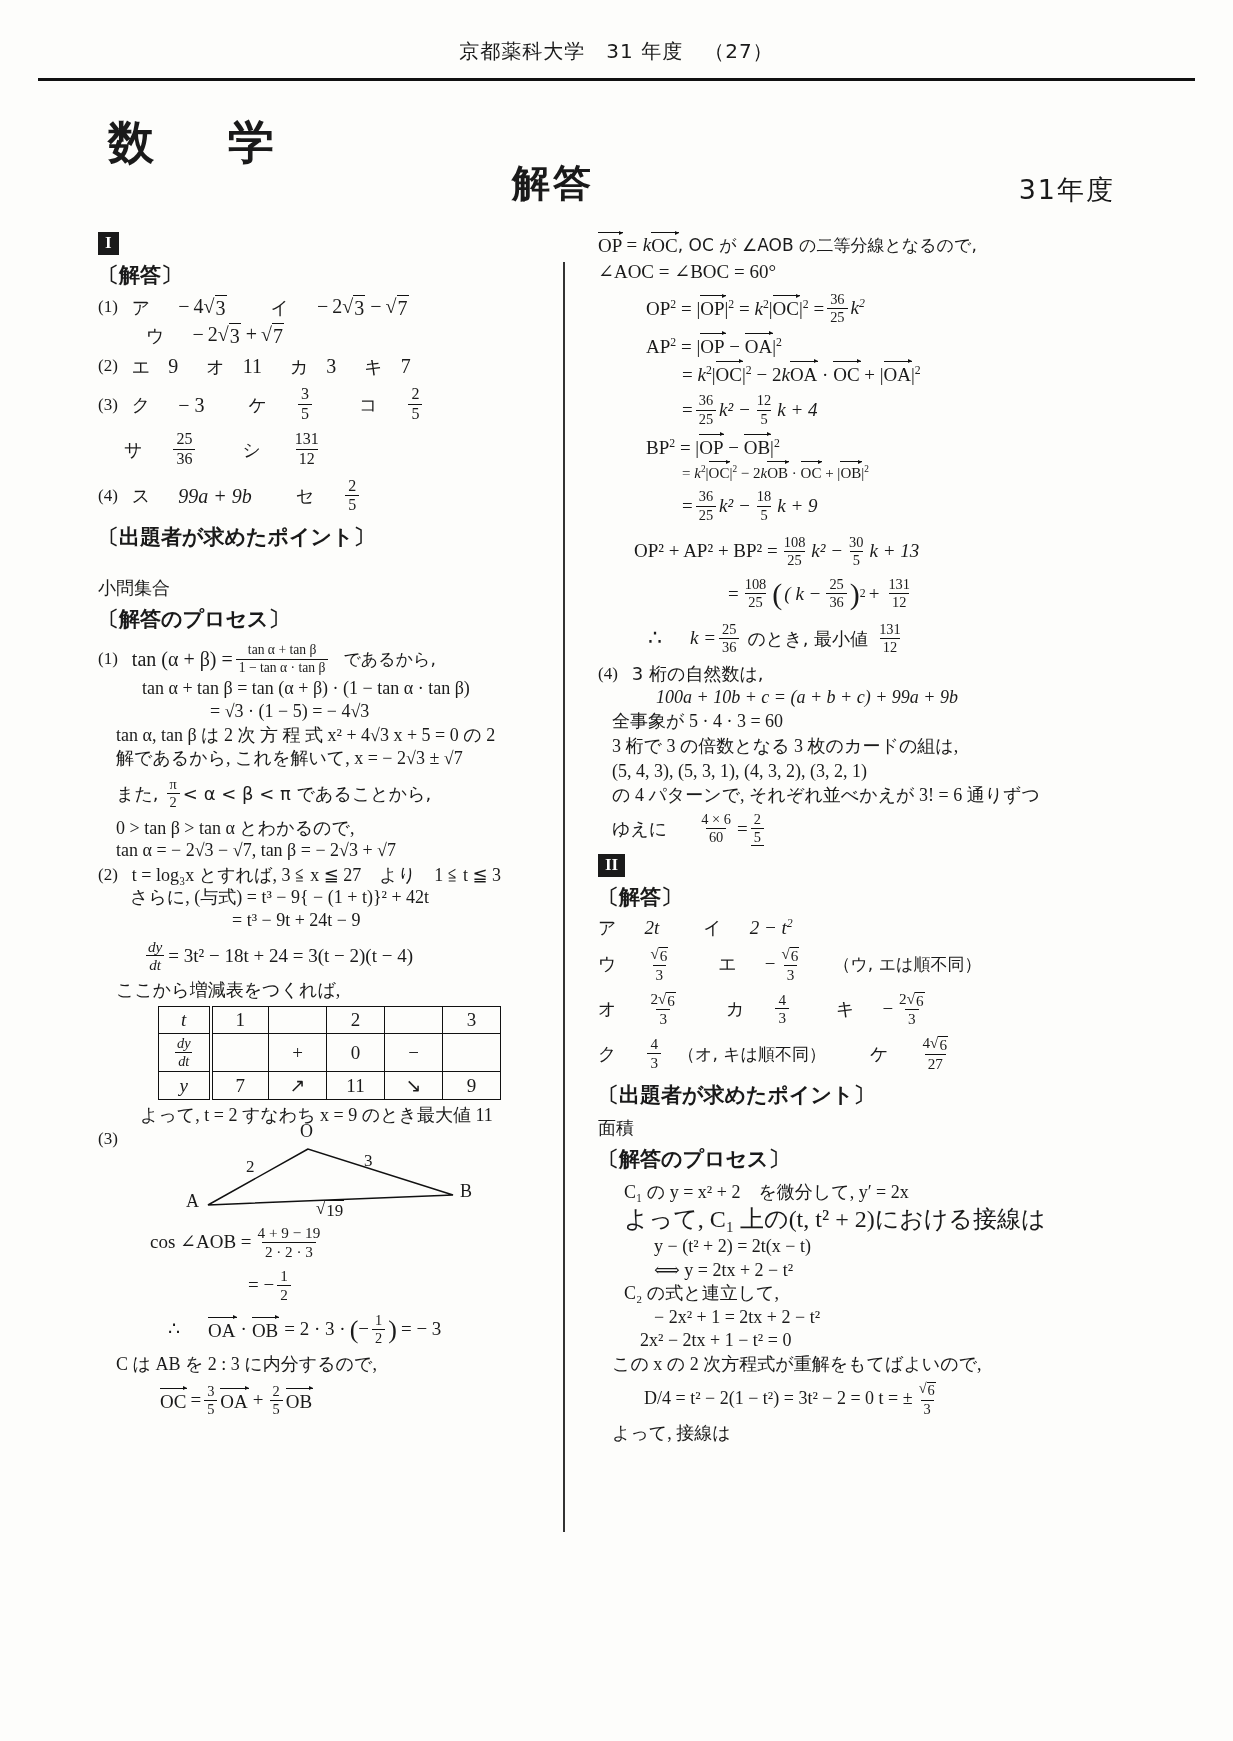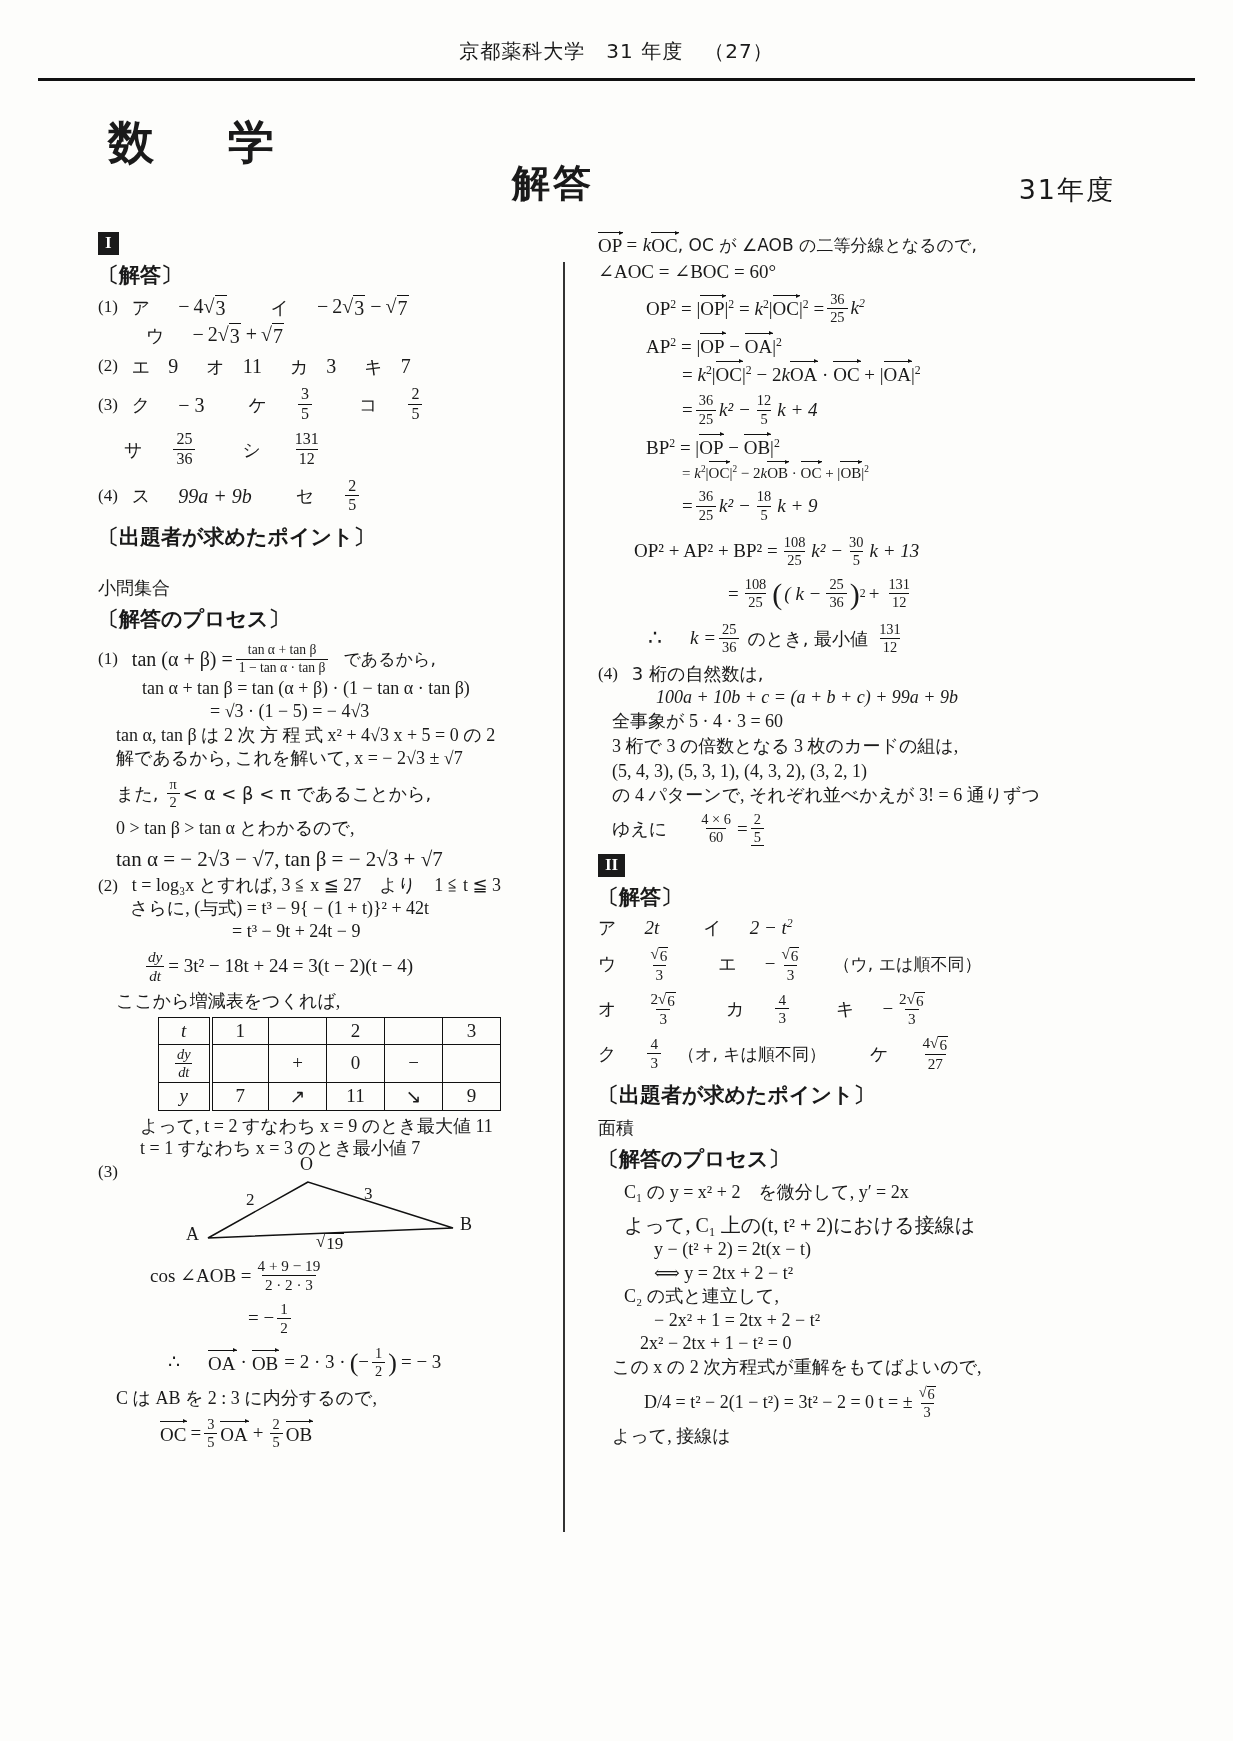--- a/index.html
+++ b/index.html
@@ -222,21 +222,21 @@
     <div class="mathline" style="margin-top:8px; padding-left:18px; font-size:18px">
       <span class="jp">また,</span>
         <span style="width:5px"></span>
       <span class="frac">
           <span class="num">π</span>
           <span class="den">2</span>
         </span>
       <span class="jp">&lt; α &lt; β &lt; π であることから,</span>
     </div>
     <div class="mathline" style="margin-top:7px; padding-left:18px; font-size:18px">0 &gt; tan β &gt; tan α とわかるので,</div>
-    <div class="mathline" style="margin-top:8px; padding-left:18px; font-size:21px">tan α = − 2√3 − √7,  tan β = − 2√3 + √7</div>
+    <div class="mathline" style="margin-top:1px; padding-left:18px; font-size:18px">tan α = − 2√3 − √7,  tan β = − 2√3 + √7</div>
 
     <div class="mathline" style="margin-top:3px; font-size:18px">
       <span style="font-size:17px">(2)</span>
         <span class="gap-s"></span>
       <span>t = log₃x とすれば, 3 ≦ x ≦ 27　より　1 ≦ t ≦ 3</span>
     </div>
     <div class="mathline" style="margin-top:1px; padding-left:32px; font-size:18px">さらに, (与式) = t³ − 9{ − (1 + t)}² + 42t</div>
     <div class="mathline" style="margin-top:1px; padding-left:134px; font-size:18px">= t³ − 9t + 24t − 9</div>
     <div class="mathline" style="margin-top:7px; padding-left:44px; font-size:19px">
       <span class="frac it">
@@ -277,21 +277,20 @@
           <td>↗</td>
           <td>11</td>
           <td>↘</td>
           <td>9</td>
         </tr>
       </tbody>
         </table>
     </div>
 
     <div class="mathline" style="margin-top:5px; padding-left:42px; font-size:18px">よって,  t = 2 すなわち x = 9 のとき最大値 11</div>
-    <div class="mathline" style="margin-top:1px; padding-left:42px; font-size:18px">t = 1 すなわち x = 3 のとき最小値 7</div>
 
     <div class="mathline" style="margin-top:2px; font-size:17px">(3)</div>
 
     <div class="figwrap" style="margin-top:-22px; margin-left:90px">
       <svg width="330" height="92" viewBox="0 0 330 92">
         <polygon points="120,22 20,78 265,68" fill="none" stroke="#111" stroke-width="1.5"></polygon>
       </svg>
       <span style="position:absolute; left:112px; top:-6px; font-size:18px">O</span>
       <span style="position:absolute; left:-2px; top:64px; font-size:18px">A</span>
       <span style="position:absolute; left:272px; top:54px; font-size:18px">B</span>
@@ -587,21 +586,21 @@
             </span></span>
           <span class="den">27</span>
         </span>
     </div>
 
     <div class="ln bold-br" style="margin-top:8px">〔出題者が求めたポイント〕</div>
     <div class="ln small-jp" style="margin-top:2px">面積</div>
     <div class="ln bold-br" style="margin-top:2px">〔解答のプロセス〕</div>
 
     <div class="mathline" style="margin-top:6px; padding-left:26px; font-size:18px">C₁ の y = x² + 2　を微分して, y′ = 2x</div>
-    <div class="mathline" style="margin-top:10px; padding-left:26px; font-size:20px">よって, C₁ 上の(t,  t² + 2)における接線は</div>
+    <div class="mathline" style="margin-top:2px; padding-left:26px; font-size:24px">よって, C₁ 上の(t,  t² + 2)における接線は</div>
     <div class="mathline" style="margin-top:2px; padding-left:56px; font-size:18px">y − (t² + 2) = 2t(x − t)</div>
     <div class="mathline" style="margin-top:2px; padding-left:56px; font-size:18px">⟺ y = 2tx + 2 − t²</div>
     <div class="mathline" style="margin-top:2px; padding-left:26px; font-size:18px">C₂ の式と連立して,</div>
     <div class="mathline" style="margin-top:2px; padding-left:56px; font-size:18px">− 2x² + 1 = 2tx + 2 − t²</div>
     <div class="mathline" style="margin-top:2px; padding-left:42px; font-size:18px">2x² − 2tx + 1 − t² = 0</div>
     <div class="mathline jp" style="margin-top:2px; padding-left:14px; font-size:18px">この x の 2 次方程式が重解をもてばよいので,</div>
     <div class="mathline" style="margin-top:6px; padding-left:46px; font-size:18px">
       <span>D/4 = t² − 2(1 − t²) = 3t² − 2 = 0   t = ±</span>
       <span class="frac" style="font-size:18px">
           <span class="num"><span class="sq">

